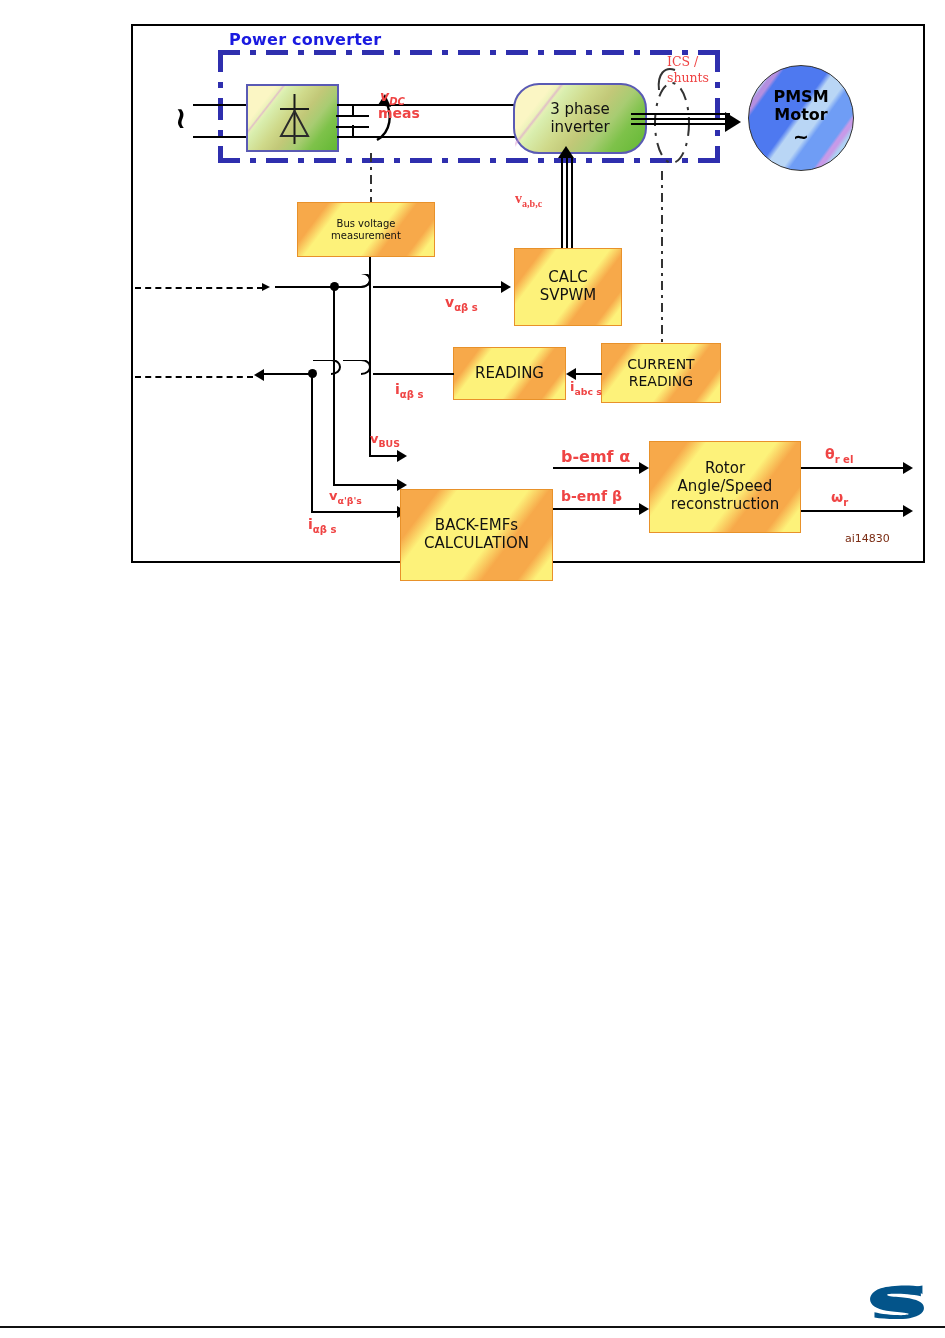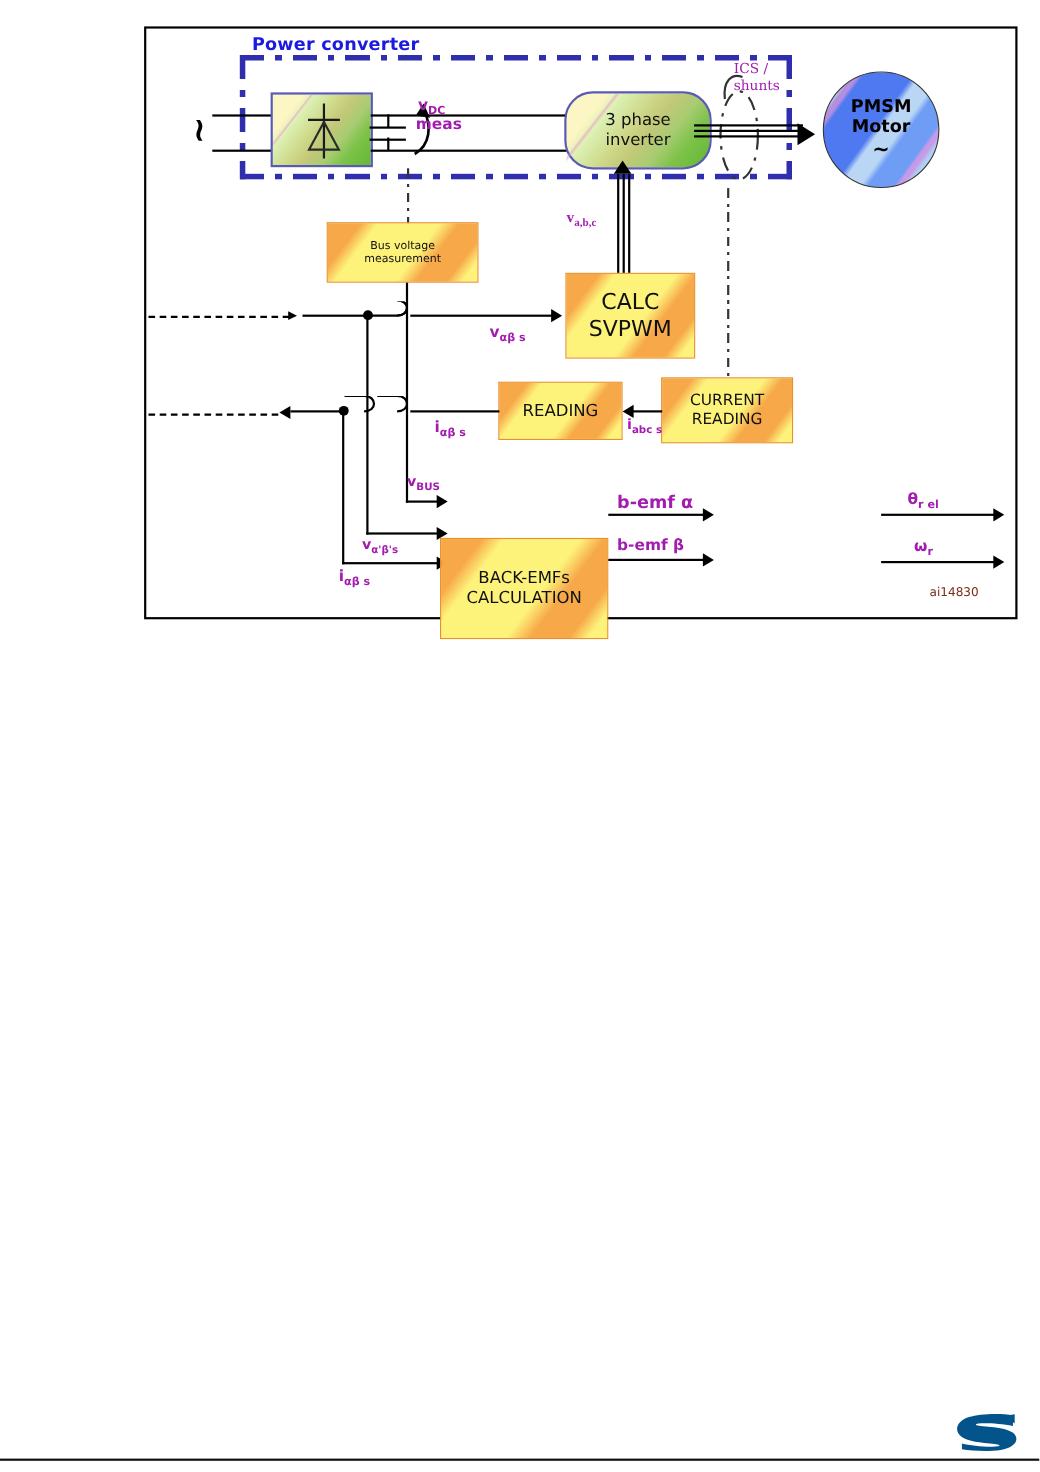--- a/index.html
+++ b/index.html
@@ -116,21 +116,21 @@
   .ar-r{position:absolute;width:0;height:0;
     border-left:10px solid #000;border-top:6px solid transparent;border-bottom:6px solid transparent;}
   .ar-l{position:absolute;width:0;height:0;
     border-right:10px solid #000;border-top:6px solid transparent;border-bottom:6px solid transparent;}
   .ar-u{position:absolute;width:0;height:0;
     border-bottom:12px solid #000;border-left:8px solid transparent;border-right:8px solid transparent;}
   .ar-r-sm{position:absolute;width:0;height:0;
     border-left:8px solid #000;border-top:4.5px solid transparent;border-bottom:4.5px solid transparent;}
 
   
-  .lbl{position:absolute;font-family:"DejaVu Sans",sans-serif;color:#a21caf;white-space:nowrap;}
+  .lbl{position:absolute;font-family:"DejaVu Sans",sans-serif;color:#ef4444;white-space:nowrap;}
   .lbl-b{font-weight:bold;}
   .sub{font-size:.72em;vertical-align:sub;font-weight:bold;}
 
   .tilde{position:absolute;font-family:"DejaVu Sans",sans-serif;font-weight:bold;
     font-size:30px;transform:rotate(90deg);transform-origin:center;}
 
   .figid{position:absolute;font-family:"DejaVu Sans",sans-serif;
     font-size:11px;color:#7a2b12;}
 
   
@@ -173,21 +173,21 @@
 
       <div class="ln-v" style="left:219px;top:78px;height:12px;"></div>
       <div class="ln-h" style="left:203px;top:89px;width:33px;"></div>
       <div class="ln-h" style="left:203px;top:100px;width:33px;"></div>
       <div class="ln-v" style="left:219px;top:99px;height:12px;"></div>
 
       <svg style="position:absolute;left:234px;top:62px;" width="34" height="56">
         <path d="M10,52 C24,44 26,26 18,12" stroke="#000" stroke-width="2.4" fill="none"></path>
         <polygon points="18,6 24,19 11,17" fill="#000"></polygon>
       </svg>
-      <div class="lbl lbl-b" style="left:247px;top:62px;font-size:14px;">
+      <div class="lbl lbl-b" style="left:247px;top:62px;font-size:14px;font-style:italic;">
         <span>v</span><span class="sub">DC</span>
       </div>
       <div class="lbl lbl-b" style="left:245px;top:79px;font-size:14px;">meas</div>
 
       <div class="dashdot-v" style="left:237px;top:127px;height:50px;"></div>
 
       <div class="blk blk-pw stripe" style="left:380px;top:57px;width:134px;height:71px;font-size:15px;border-radius:26px;">3 phase
 inverter</div>
 
       <svg style="position:absolute;left:513px;top:30px;" width="52" height="115">
@@ -207,21 +207,21 @@
 
       <div class="motor" style="left:615px;top:39px;width:104px;height:104px;font-size:16px;">
         <span>PMSM</span>
         <span>Motor</span>
         <span style="font-size:19px;margin-top:2px;">~</span>
       </div>
 
       <div class="blk blk-fn" style="left:164px;top:176px;width:138px;height:55px;font-size:10px;">Bus voltage
 measurement</div>
 
-      <div class="blk blk-fn" style="left:381px;top:222px;width:118px;height:78px;font-size:20px;">CALC
+      <div class="blk blk-fn" style="left:381px;top:222px;width:108px;height:78px;font-size:15px;">CALC
 SVPWM</div>
 
       <div class="ln-v" style="left:428px;top:132px;height:90px;width:1.6px;"></div>
       <div class="ln-v" style="left:433px;top:132px;height:90px;width:1.6px;"></div>
       <div class="ln-v" style="left:438px;top:132px;height:90px;width:1.6px;"></div>
       <div class="ar-u" style="left:425px;top:120px;"></div>
       <div class="lbl lbl-b" style="left:382px;top:165px;font-size:14px;font-family:Liberation Serif, serif;">
         <span>v</span><span class="sub">a,b,c</span>
       </div>
 
@@ -283,20 +283,23 @@
       <div class="ln-v" style="left:178px;top:347px;height:140px;"></div>
       <div class="ln-h" style="left:178px;top:485px;width:89px;"></div>
       <div class="ar-r" style="left:264px;top:480px;"></div>
       <div class="lbl lbl-b" style="left:175px;top:490px;font-size:14px;">
         <span>i</span><span class="sub">αβ s</span>
       </div>
 
       <div class="blk blk-fn" style="left:267px;top:415px;width:153px;height:92px;font-size:15px;margin-top:48px;">BACK-EMFs
 CALCULATION</div>
 
+      <div class="blk blk-fn" style="left:516px;top:415px;width:152px;height:92px;font-size:15px;">Rotor
+Angle/Speed
+reconstruction</div>
 
       <div class="ln-h" style="left:420px;top:441px;width:88px;"></div>
       <div class="ar-r" style="left:506px;top:436px;"></div>
       <div class="lbl lbl-b" style="left:428px;top:421px;font-size:16px;">b-emf α</div>
 
       <div class="ln-h" style="left:420px;top:482px;width:88px;"></div>
       <div class="ar-r" style="left:506px;top:477px;"></div>
       <div class="lbl lbl-b" style="left:428px;top:462px;font-size:14px;">b-emf β</div>
 
       <div class="ln-h" style="left:668px;top:441px;width:104px;"></div>

